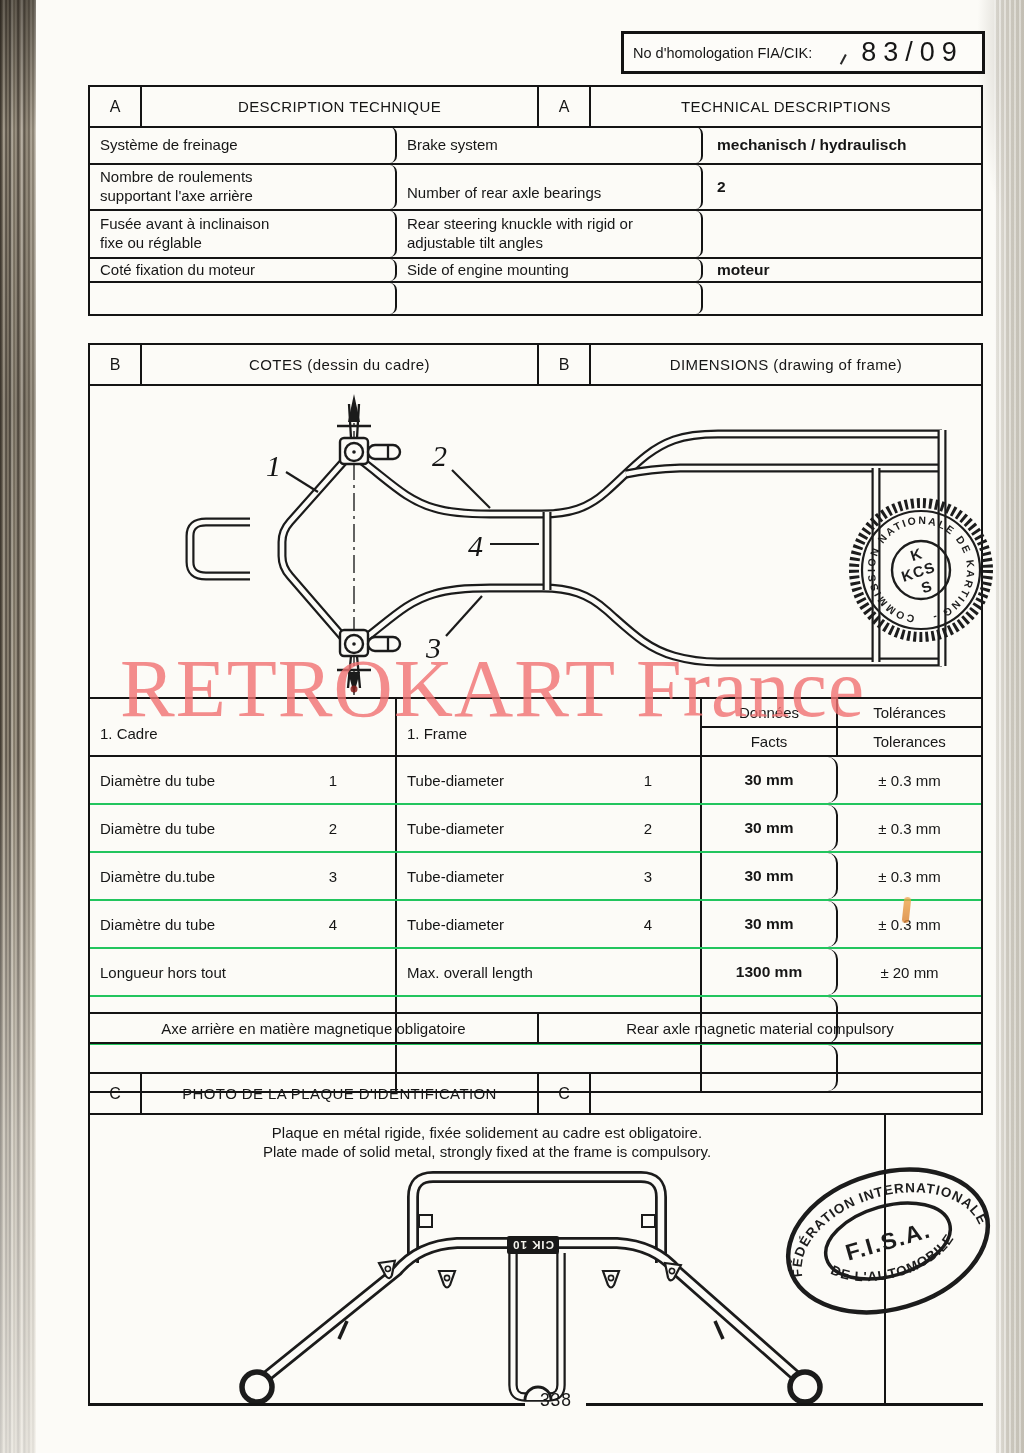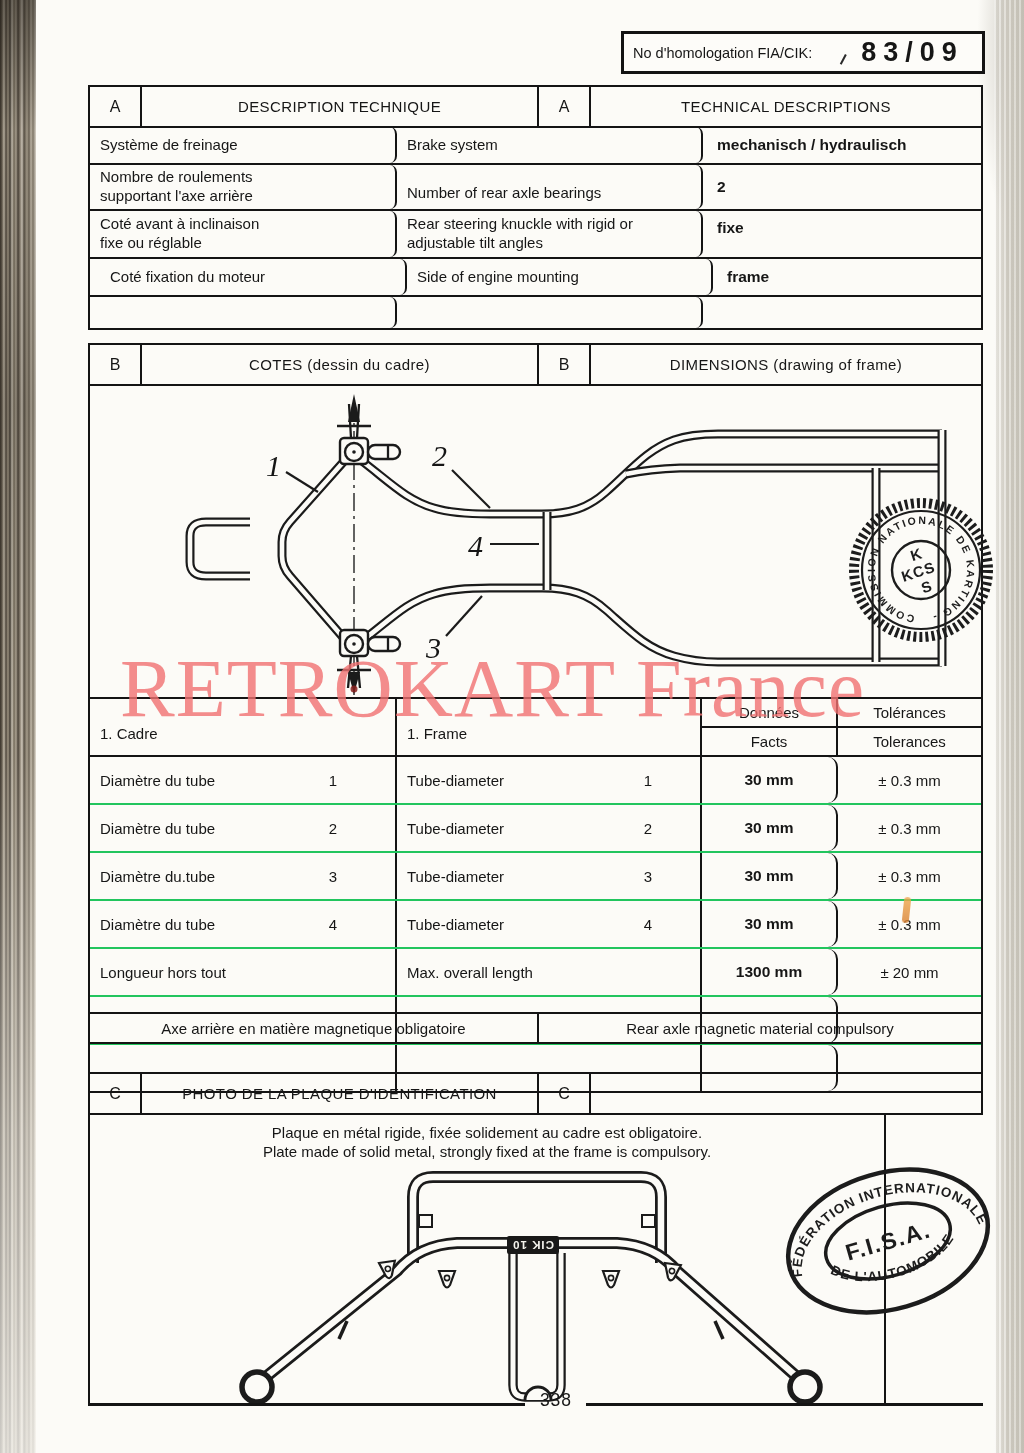--- a/index.html
+++ b/index.html
@@ -30,21 +30,21 @@
     position:absolute; right:0; top:0; width:46px; height:240px;
     background: radial-gradient(ellipse at 100% 18%, rgba(150,145,133,.55), rgba(150,145,133,0) 72%);
   }
   
   .homolog {
     position:absolute; left:621px; top:31px; width:364px; height:43px;
     border:3px solid #131313; display:flex; align-items:center; background:#fdfcf9;
   }
   .homolog .lbl { font-size:14.5px; padding-left:9px; white-space:nowrap; }
   .homolog .tick { width:7px; height:11px; border-left:2.2px solid #2a2a2a; transform:rotate(28deg); margin-left:30px; margin-top:16px; flex:0 0 auto; }
-  .homolog .num { font-size:27px; font-weight:bold; letter-spacing:7px; margin-left:12px; white-space:nowrap; }
+  .homolog .num { font-size:27px; font-weight:normal; letter-spacing:7px; margin-left:12px; white-space:nowrap; }
   
   .sec-head {
     position:absolute; left:88px; width:895px; height:43px; display:flex;
     border:2.5px solid #141414; background:transparent;
   }
   .sec-head .cl { flex:0 0 52px; border-right:2.5px solid #141414; display:flex; align-items:center; justify-content:center; font-size:16px; }
   .sec-head .ct { flex:0 0 397px; border-right:2.5px solid #141414; display:flex; align-items:center; justify-content:center; font-size:15px; letter-spacing:.4px; text-align:center; }
   .sec-head .ct2 { flex:1; border-right:none; }
   
   .tableA { position:absolute; left:88px; top:127px; width:895px; border:2.5px solid #141414; border-top:none; background:transparent; }
@@ -140,30 +140,29 @@
       <div class="cA2">Brake system</div>
       <div class="cA3">mechanisch / hydraulisch</div>
     </div>
     <div class="rowA" style="height:46px;">
       <div class="cA1">Nombre de roulements
 supportant l'axe arrière</div>
       <div class="cA2" style="align-items:flex-end;padding-bottom:6px;">Number of rear axle bearings</div>
       <div class="cA3">2</div>
     </div>
     <div class="rowA" style="height:48px;">
-      <div class="cA1">Coté avant à inclinaison
+      <div class="cA1">Fusée avant à inclinaison
 fixe ou réglable</div>
       <div class="cA2">Rear steering knuckle with rigid or
 adjustable tilt angles</div>
-      <div class="cA3" style="align-items:flex-start;padding-top:8px;">fixe</div>
-    </div>
-    <div class="rowA" style="height:38px;padding-left:10px;">
+    </div>
+    <div class="rowA" style="height:24px;">
       <div class="cA1">Coté fixation du moteur</div>
       <div class="cA2">Side of engine mounting</div>
-      <div class="cA3">frame</div>
+      <div class="cA3">moteur</div>
     </div>
     <div class="rowA" style="height:31px;">
       <div class="cA1"></div>
       <div class="cA2"></div>
       <div class="cA3"></div>
     </div>
   </div>
 
   <div class="sec-head" style="top:343px;">
     <div class="cl">B</div>

